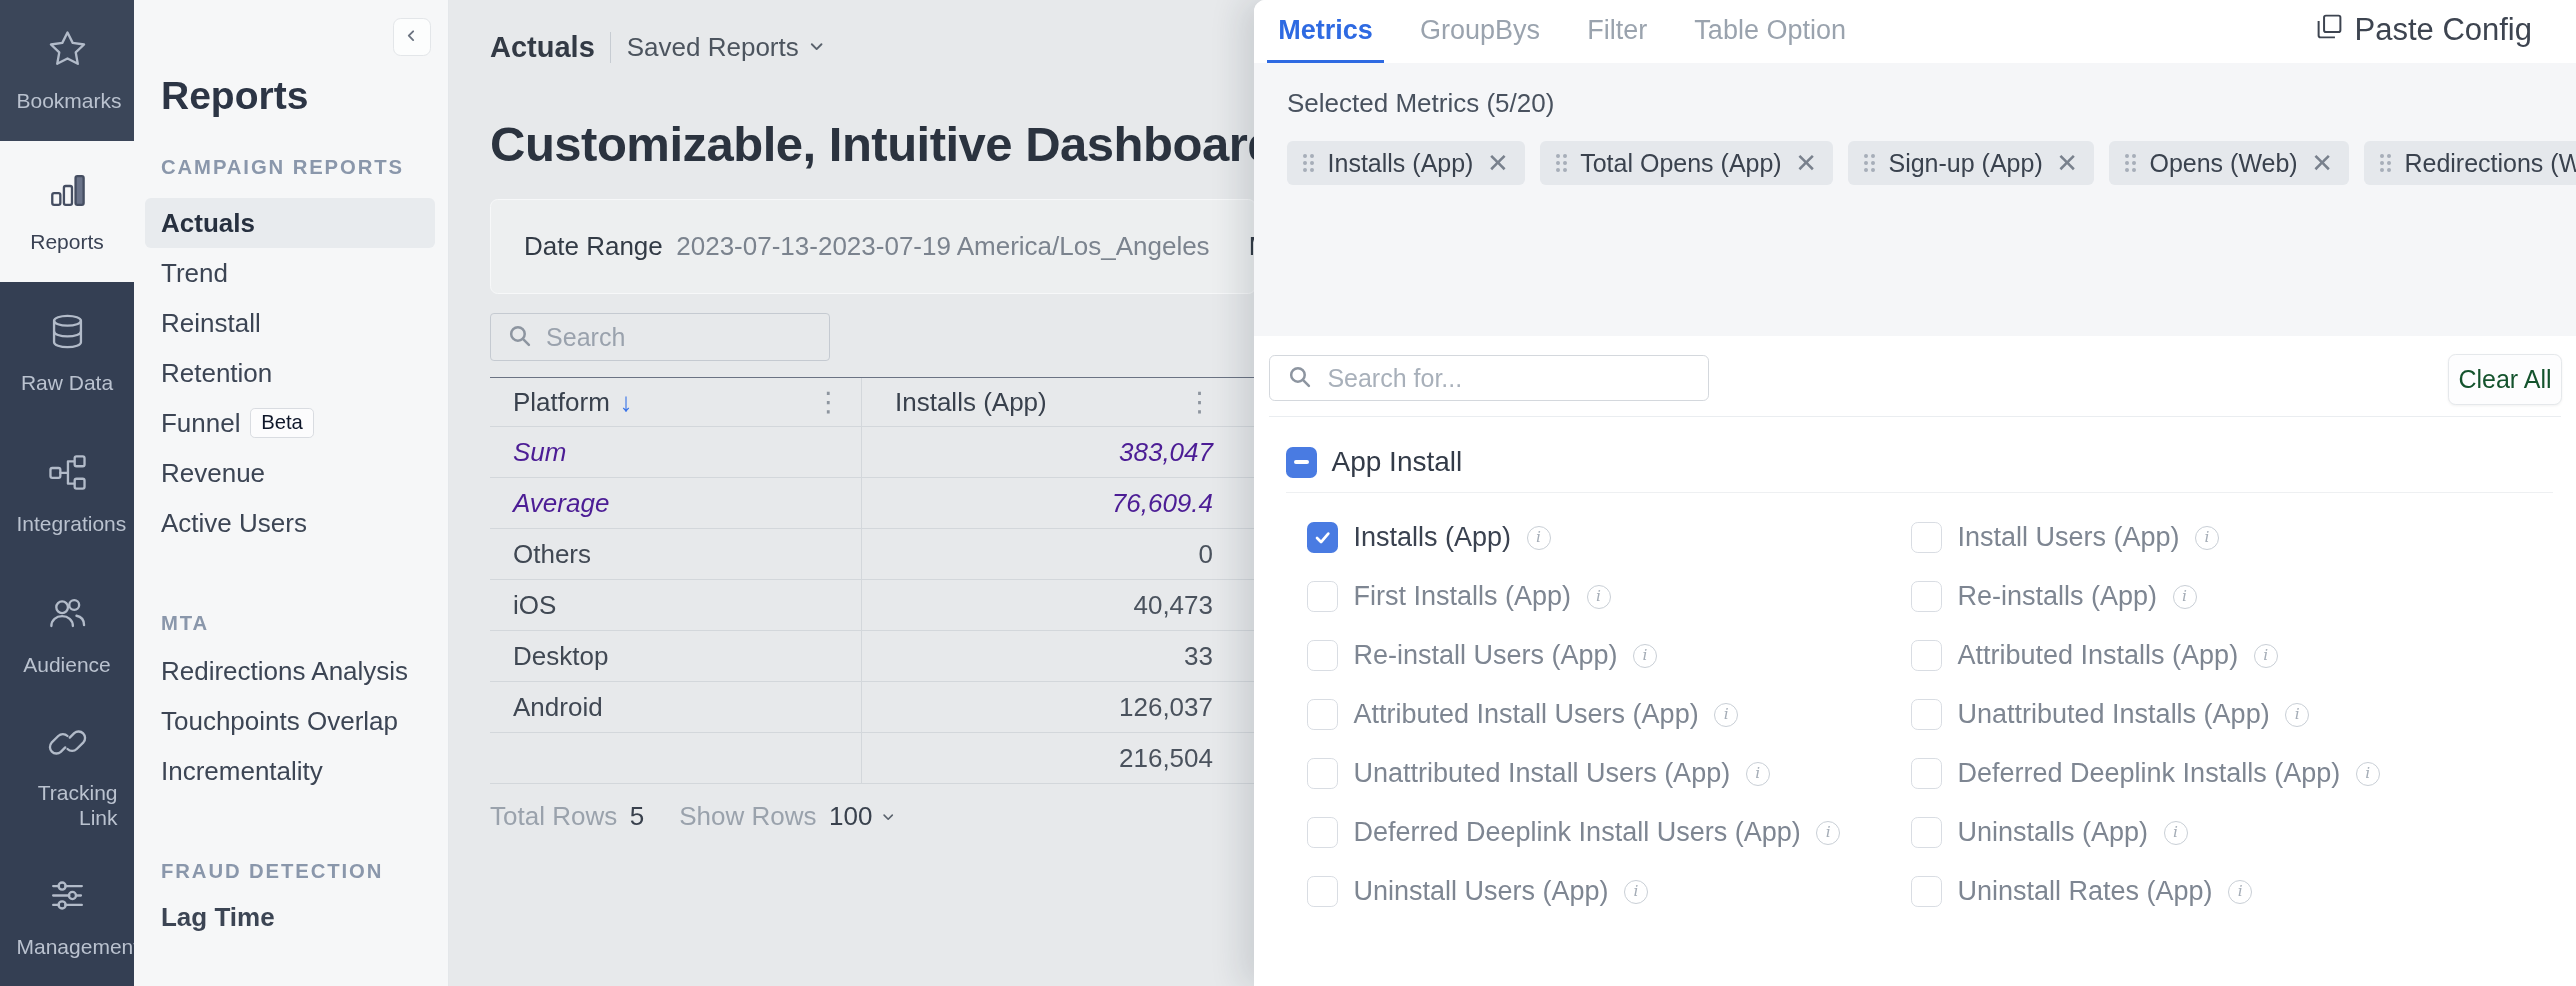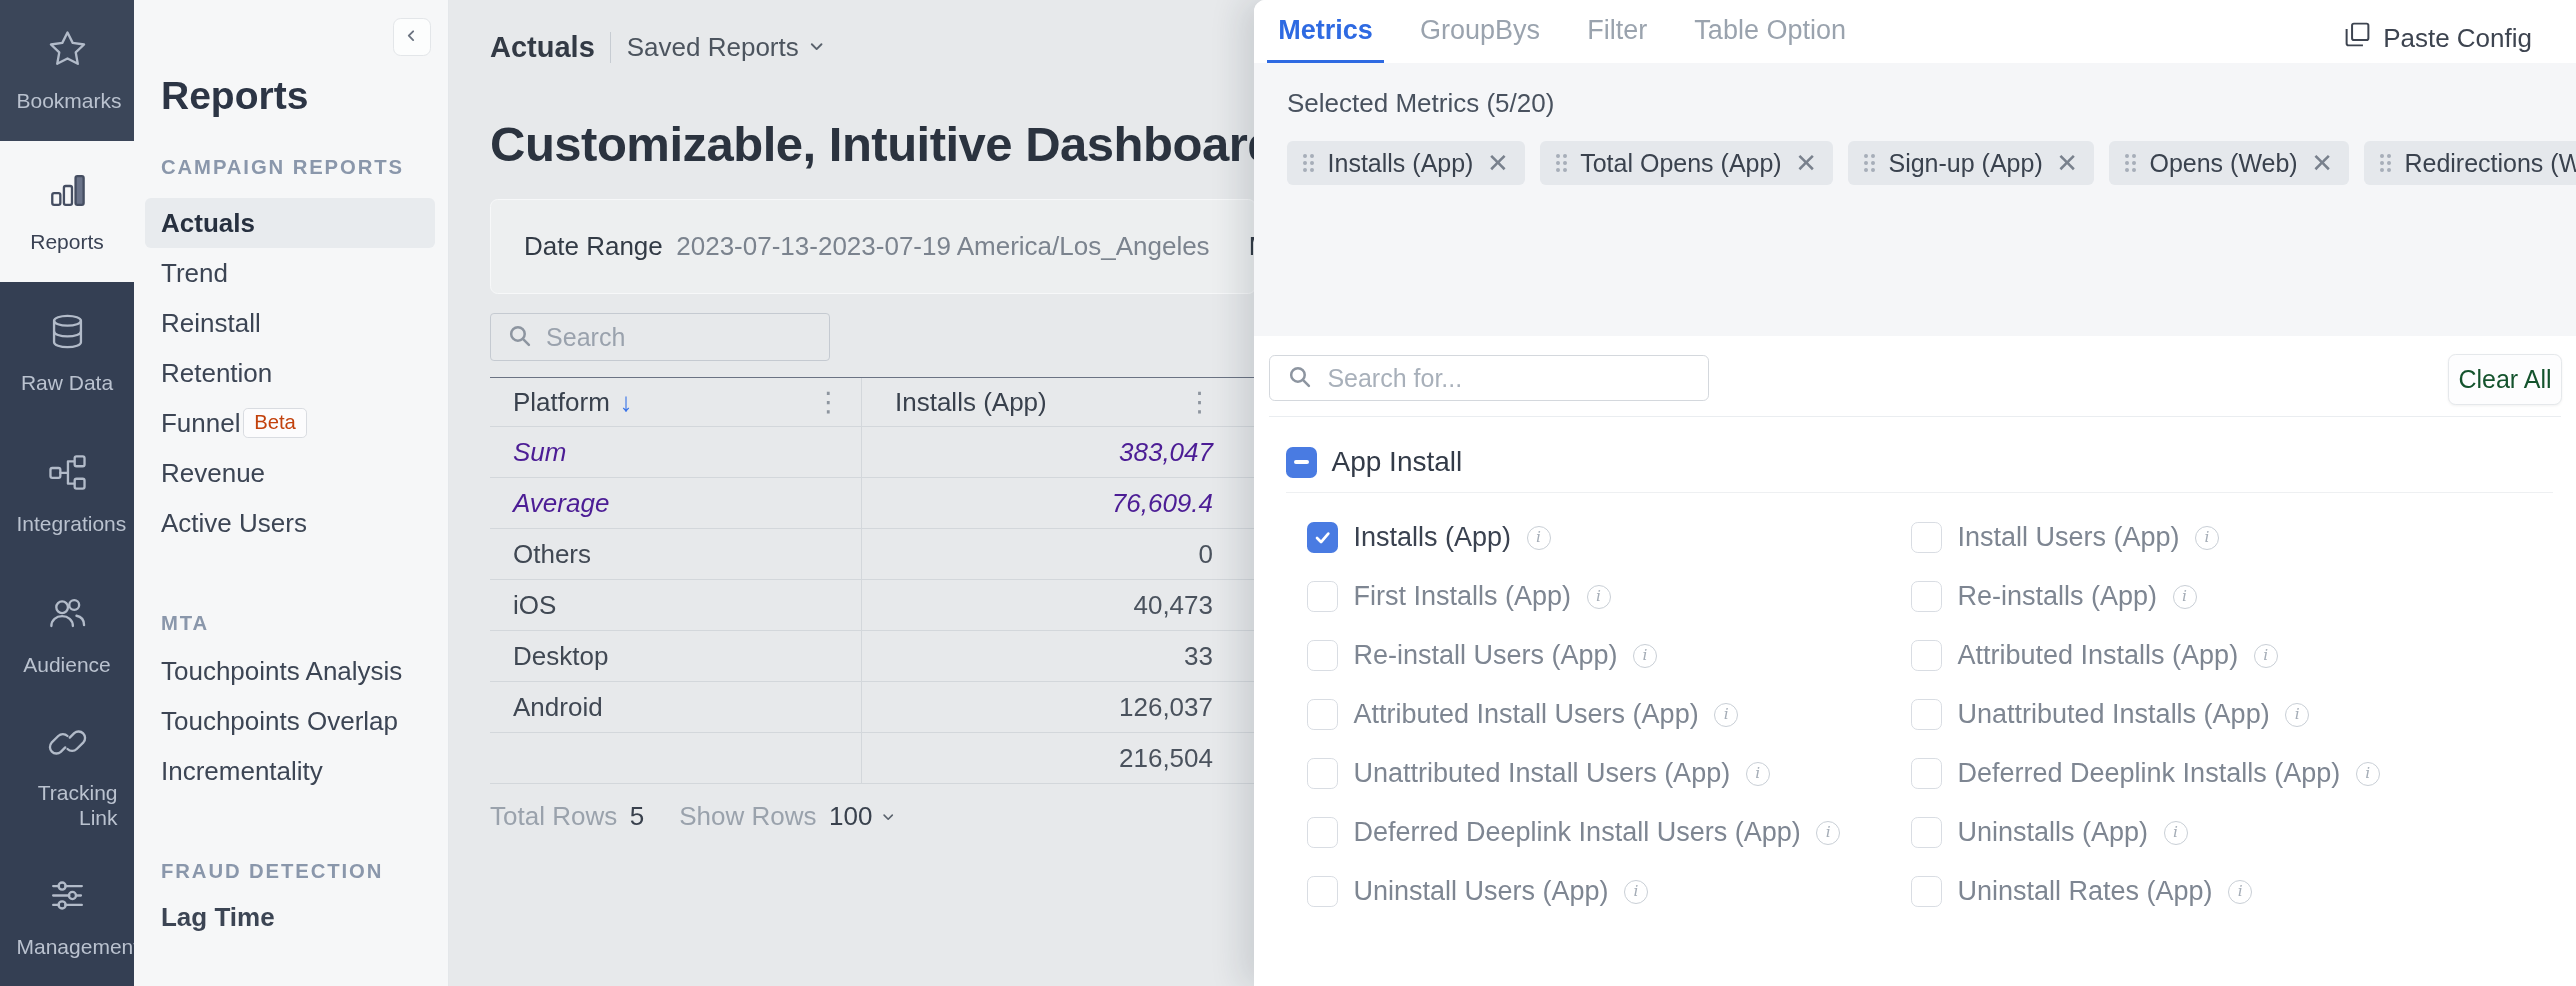--- a/index.html
+++ b/index.html
@@ -25,22 +25,22 @@
                 justify-content:center;cursor:pointer;}
   .collapse-btn svg{width:17.4px;height:17.4px;fill:none;stroke:#6b7380;stroke-width:2.6;
                     stroke-linecap:round;stroke-linejoin:round;}
   .panel-title{position:absolute;top:74px;left:27px;font-size:39px;font-weight:700;color:#2c3545;}
   .section-label{position:absolute;left:27px;font-size:20.3px;font-weight:700;letter-spacing:1.9px;color:#8a97ab;}
   .sec1{top:156px;} .sec2{top:612px;} .sec3{top:860px;}
   .items{position:absolute;left:10.6px;right:12.6px;}
   .list1{top:198px;} .list2{top:646px;} .list3{top:892px;font-weight:bold;}
   .item{height:50px;display:flex;align-items:center;padding-left:16.4px;font-size:26px;color:#3c4554;cursor:pointer;}
   .item.active{background:#e8ebee;border-radius:5.8px;font-weight:700;color:#27303f;}
-  .badge{margin-left:3px;border:1px solid #d9dce1;border-radius:4.8px;padding:1.9px 9.7px 2.9px;
-         font-size:20.3px;font-weight:400;color:#c2410c;background:#fcfcfd;}
+  .badge{margin-left:10px;border:1px solid #d9dce1;border-radius:4.8px;padding:1.9px 9.7px 2.9px;
+         font-size:20.3px;font-weight:400;color:#0f172a;background:#fcfcfd;}
 
   
   .main{position:absolute;left:450px;top:0;right:0;height:100%;z-index:1;}
   .breadcrumb{position:absolute;left:40px;top:31px;display:flex;align-items:center;gap:15.5px;}
   .bc-current{font-size:29px;font-weight:700;color:#333a45;}
   .bc-sep{width:1px;height:31px;background:#c7ccd2;}
   .bc-menu{display:flex;align-items:center;gap:8.7px;font-size:26px;color:#4c545e;cursor:pointer;}
   .chev{width:19.3px;height:19.3px;fill:none;stroke:#5a626c;stroke-width:2.4;stroke-linecap:round;stroke-linejoin:round;}
   .page-title{position:absolute;left:40px;top:116px;font-size:49px;font-weight:700;color:#2b333f;letter-spacing:-0.5px;}
 
@@ -78,22 +78,22 @@
   .tf-drop{display:flex;align-items:center;gap:7.7px;color:#39414d;cursor:pointer;}
 
   
   .overlay{position:absolute;left:1254px;top:0;width:1322px;height:986px;background:#ffffff;
            border-top-left-radius:11.6px;box-shadow:-11.6px 0 33px rgba(30,40,60,0.14);z-index:5;}
   .tab-bar{position:relative;height:63px;border-bottom:1px solid #e8ebef;display:flex;align-items:stretch;
            padding-left:12.6px;border-top-left-radius:11.6px;background:#fff;}
   .tab{display:flex;align-items:center;padding:0 11.6px;margin-right:24px;font-size:27px;color:#9aa3ae;
        border-bottom:3.9px solid transparent;box-sizing:border-box;cursor:pointer;}
   .tab.active{color:#2e6ae2;font-weight:700;border-bottom-color:#2e6ae2;}
-  .paste-config{position:absolute;right:44px;top:8px;height:60px;display:flex;align-items:center;gap:11px;
-                font-size:26px;color:#3d4450;cursor:pointer;}
+  .paste-config{position:absolute;right:44px;top:0;height:60px;display:flex;align-items:center;gap:11px;
+                font-size:31px;color:#3d4450;cursor:pointer;}
   .pc-icon{width:29px;height:29px;fill:none;stroke:#3d4450;stroke-width:2.2;stroke-linejoin:round;}
 
   .band{position:absolute;left:0;top:63px;width:100%;height:273px;background:#f5f6f8;
         box-sizing:border-box;padding:25px 0 0 33px;}
   .band-label{font-size:26px;color:#49525f;}
   .chips{margin-top:22px;display:flex;gap:14.5px;}
   .chip{height:44px;background:#e5e8ec;border-radius:5.8px;display:inline-flex;align-items:center;
         padding:0 16.4px;gap:13.5px;cursor:grab;}
   .chip-handle{display:grid;grid-template-columns:3.9px 3.9px;grid-auto-rows:3.9px;gap:2.9px;}
   .chip-handle i{width:3.9px;height:3.9px;border-radius:50%;background:#a7aeb9;}
@@ -224,21 +224,21 @@
           <span>Revenue</span>
         </div>
       <div class="item">
           <span>Active Users</span>
         </div>
     </div>
 
     <div class="section-label sec2">MTA</div>
     <div class="items list2">
       <div class="item">
-          <span>Touchpoints Analysis</span>
+          <span>Redirections Analysis</span>
         </div>
       <div class="item">
           <span>Touchpoints Overlap</span>
         </div>
       <div class="item">
           <span>Incrementality</span>
         </div>
     </div>
 
     <div class="section-label sec3">FRAUD DETECTION</div>

